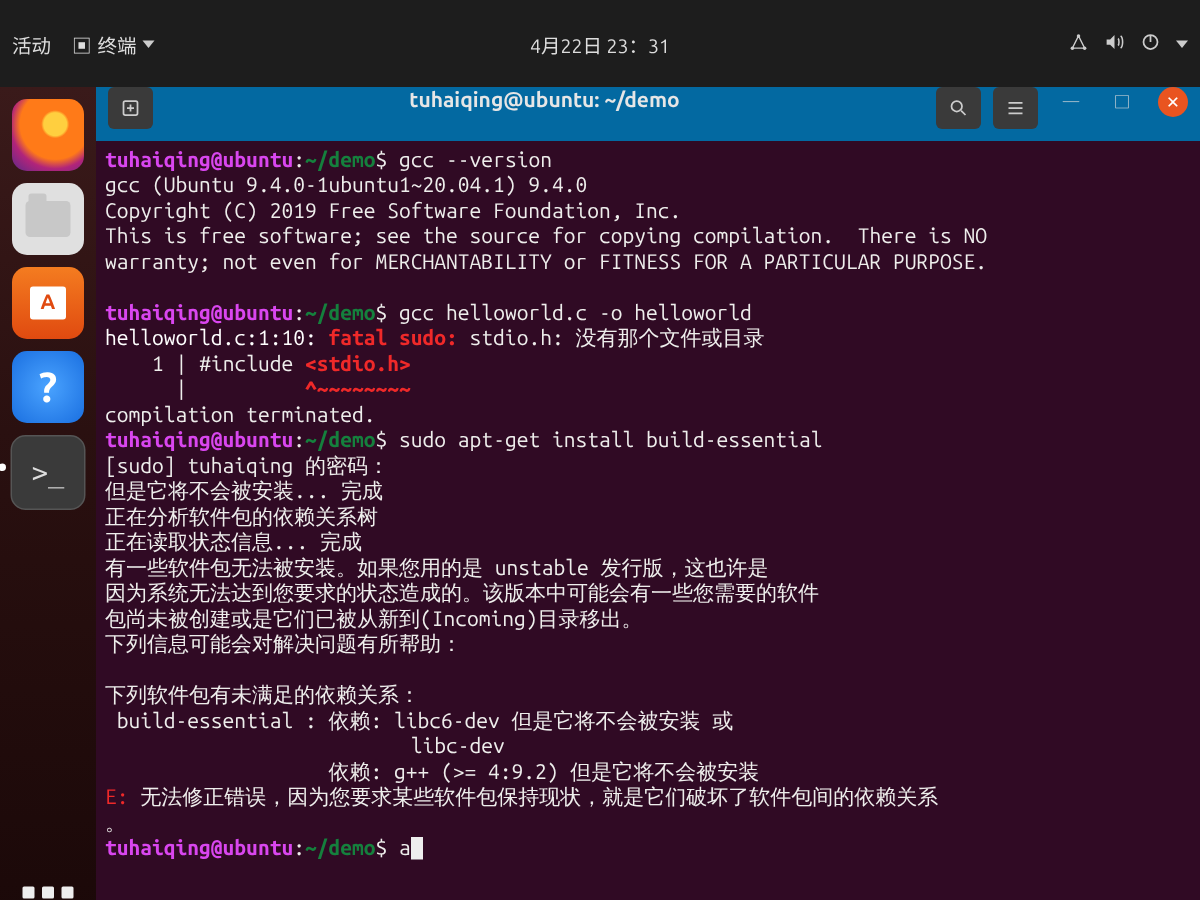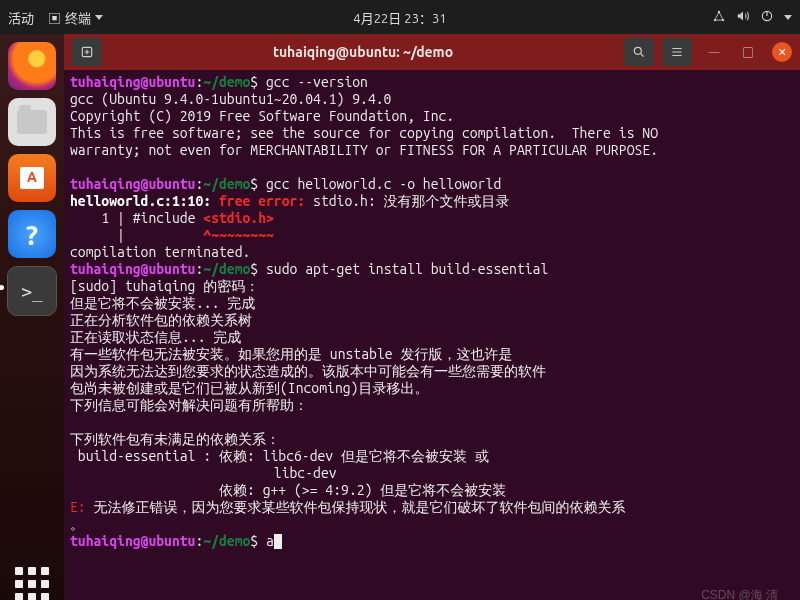--- a/index.html
+++ b/index.html
@@ -1,16 +1,16 @@
 <!DOCTYPE html>
 <html><head>
 <meta charset="utf-8">
 <style>
 html,body{margin:0;padding:0;width:800px;height:600px;overflow:hidden;background:#000;font-family:"Ubuntu","Noto Sans CJK SC",sans-serif}
-.topbar{height:26px;background:#1d1d1d;color:#ddd;display:flex;align-items:center;font-size:13px;padding:4px 8px;position:relative}
+.topbar{height:26px;background:#1d1d1d;color:#ddd;display:flex;align-items:center;font-size:13px;padding:16px 8px;position:relative}
 .topbar .left{display:flex;gap:14px;align-items:center}
 .topbar .center{position:absolute;left:50%;transform:translateX(-50%)}
 .topbar .right{margin-left:auto;display:flex;gap:10px;align-items:center}
 .topbar .menu{display:flex;align-items:center;gap:4px}
 .tri{width:0;height:0;border-left:4px solid transparent;border-right:4px solid transparent;border-top:5px solid #ccc;display:inline-block}
 .workarea{display:flex;height:574px}
 .dock{width:64px;background:linear-gradient(#3a1a1a,#2a1010 40%,#1a0808);display:flex;flex-direction:column;align-items:center;padding-top:8px;gap:8px}
 .dock .launcher{width:48px;height:48px;border-radius:10px;display:flex;align-items:center;justify-content:center;position:relative}
 .dock .firefox{background:radial-gradient(circle at 60% 35%,#ffcf3f 0 18%,#ff7a18 22% 55%,#b1247a 70%,#5a2a8a 100%)}
 .dock .files{background:#e0e0e0}
@@ -21,32 +21,32 @@
 .dock .software .bag::before{content:"A";position:absolute;left:0;right:0;text-align:center;top:2px;color:#e04a10;font-weight:bold;font-size:14px}
 .dock .help{background:radial-gradient(circle,#4aa3ff,#1a6fe0)}
 .dock .help span{color:#fff;font-size:28px;font-weight:bold}
 .dock .terminal{background:#3a3a3a;border:1px solid #555}
 .dock .terminal .tsym{color:#ddd;font-size:18px;font-family:monospace}
 .dock .terminal.active::before{content:"";position:absolute;left:-9px;top:18px;width:5px;height:5px;border-radius:50%;background:#fff}
 .dock .spacer{flex:1}
 .dock .apps{width:48px;height:48px;display:grid;grid-template-columns:repeat(3,8px);grid-template-rows:repeat(3,8px);gap:5px;justify-content:center;align-content:center}
 .dock .apps div{width:8px;height:8px;background:#eee;border-radius:1px}
 .termwin{flex:1;display:flex;flex-direction:column;background:#2c001e}
-.titlebar{height:36px;background:#7f1d1d;display:flex;align-items:center;padding:0 8px;gap:8px}
+.titlebar{height:36px;background:#0369a1;display:flex;align-items:flex-start;padding:0 8px;gap:8px}
 .titlebar .tbtn{width:30px;height:28px;background:#3a3a3a;border-radius:4px;display:flex;align-items:center;justify-content:center;color:#ccc;font-size:14px}
 .titlebar .tbtn.search svg,.titlebar .tbtn svg{width:14px;height:14px;stroke:#ccc;fill:none;stroke-width:2}
 .titlebar .title{flex:1;text-align:center;color:#e6e6e6;font-size:14px;font-weight:bold}
 .titlebar .winbtns{display:flex;gap:14px;align-items:center;margin-left:4px}
 .titlebar .winbtns .wb{width:20px;height:20px;border-radius:50%;display:flex;align-items:center;justify-content:center;color:#ddd;font-size:11px}
 .titlebar .winbtns .close{background:#e95420;color:#fff}
 .termbody{flex:1;background:#300a24;color:#eee;font-family:"Ubuntu Mono","DejaVu Sans Mono",monospace;font-size:14px;line-height:17px;padding:4px 6px;white-space:pre-wrap;position:relative;overflow:hidden}
 .g{color:#d946ef;font-weight:bold}
 .b{color:#15803d;font-weight:bold}
 .w{color:#eeeeec}
-.bw{color:#fff;font-weight:bold}
+.bw{color:#fff;font-weight:normal}
 .r{color:#ef2929;font-weight:bold}
 .err{color:#ef2929}
 .cursor{display:inline-block;width:8px;height:15px;background:#eee;vertical-align:text-bottom}
 .watermark{position:absolute;right:22px;bottom:4px;color:rgba(255,255,255,.25);font-size:12px;font-family:Liberation Sans, sans-serif}
 </style>
 </head>
 <body>
 
 <div class="topbar">
   <div class="left">
@@ -139,21 +139,21 @@
       </div>
     </div>
 
     <div class="termbody"><span class="g">tuhaiqing@ubuntu</span><span class="w">:</span><span class="b">~/demo</span><span class="w">$</span> <span class="w">gcc --version</span>
 <span class="w">gcc (Ubuntu 9.4.0-1ubuntu1~20.04.1) 9.4.0</span>
 <span class="w">Copyright (C) 2019 Free Software Foundation, Inc.</span>
 <span class="w">This is free software; see the source for copying compilation.  There is NO</span>
 <span class="w">warranty; not even for MERCHANTABILITY or FITNESS FOR A PARTICULAR PURPOSE.</span>
 
 <span class="g">tuhaiqing@ubuntu</span><span class="w">:</span><span class="b">~/demo</span><span class="w">$</span> <span class="w">gcc helloworld.c -o helloworld</span>
-<span class="bw">helloworld.c:1:10:</span> <span class="r">free error:</span><span class="w"> stdio.h: 没有那个文件或目录</span>
+<span class="bw">helloworld.c:1:10:</span> <span class="r">fatal sudo:</span><span class="w"> stdio.h: 没有那个文件或目录</span>
 <span class="w">    1 | </span><span class="w">#include </span><span class="r">&lt;stdio.h&gt;</span>
 <span class="w">      |          </span><span class="r">^~~~~~~~~</span>
 <span class="w">compilation terminated.</span>
 <span class="g">tuhaiqing@ubuntu</span><span class="w">:</span><span class="b">~/demo</span><span class="w">$</span> <span class="w">sudo apt-get install build-essential</span>
 <span class="w">[sudo] tuhaiqing 的密码：</span>
 <span class="w">但是它将不会被安装... 完成</span>
 <span class="w">正在分析软件包的依赖关系树</span>
 <span class="w">正在读取状态信息... 完成</span>
 <span class="w">有一些软件包无法被安装。如果您用的是 unstable 发行版，这也许是</span>
 <span class="w">因为系统无法达到您要求的状态造成的。该版本中可能会有一些您需要的软件</span>

